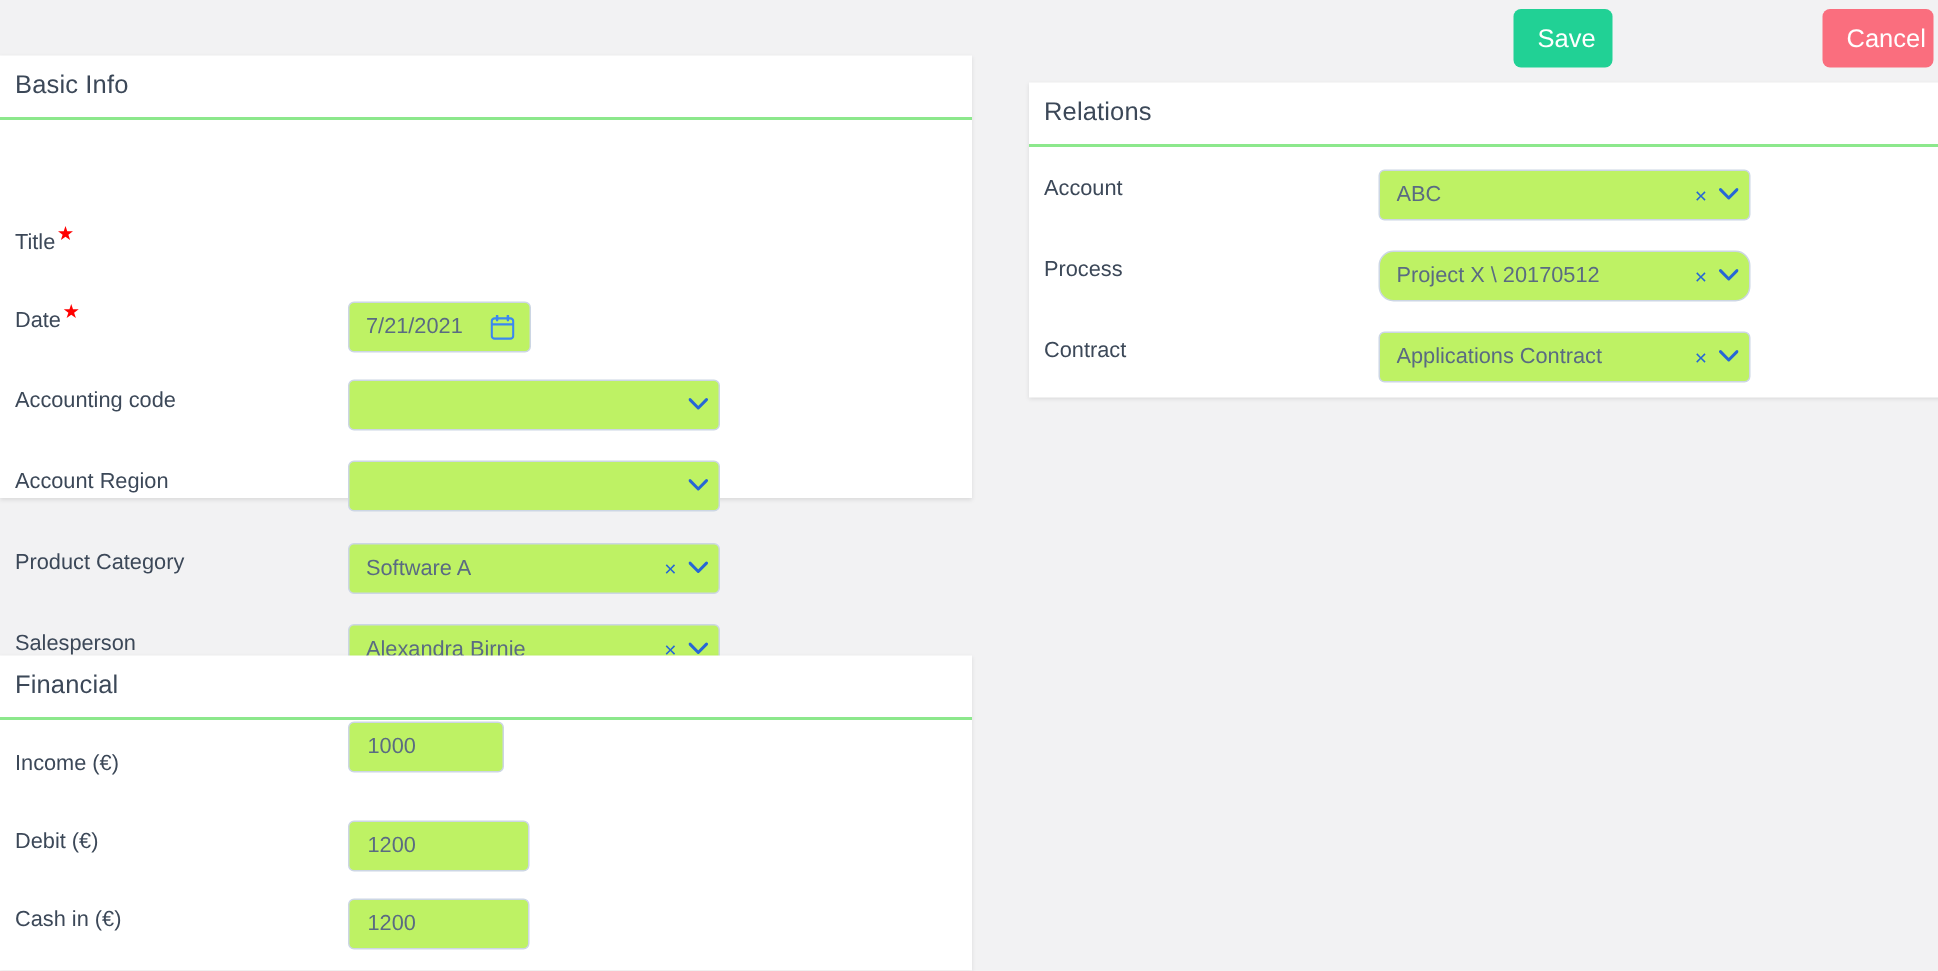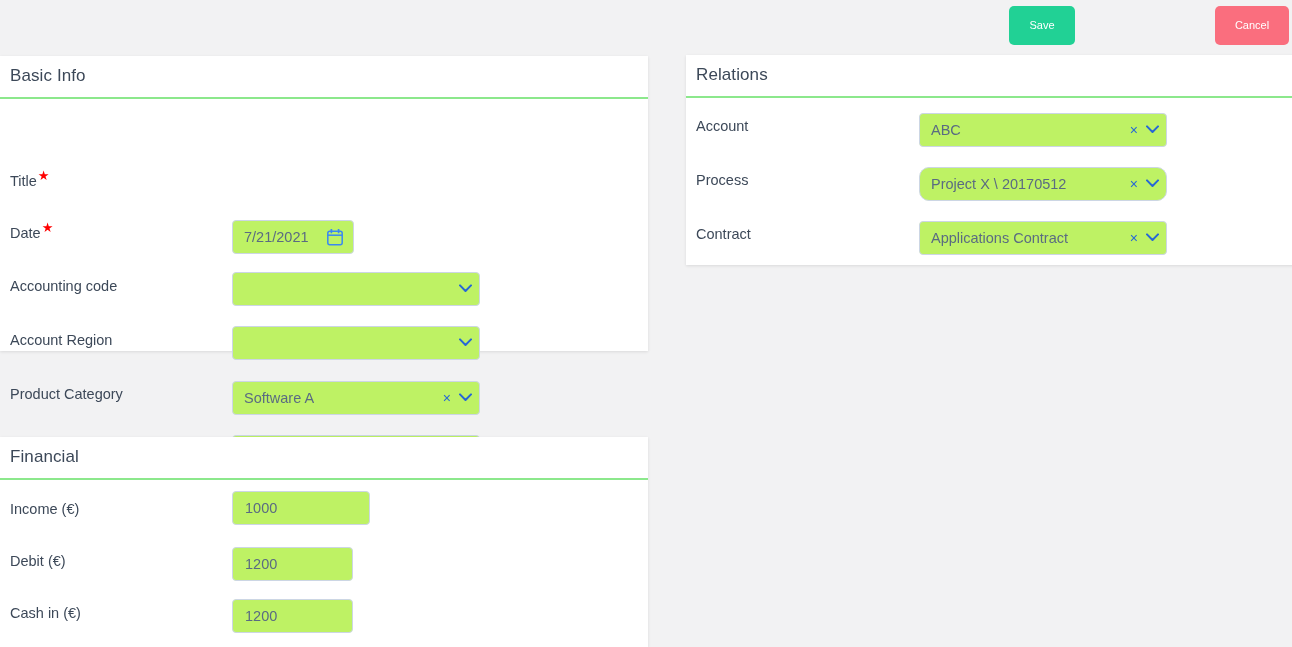--- a/index.html
+++ b/index.html
@@ -16,38 +16,38 @@
     position: absolute; left: 0; top: 0;
     width: 1292px; height: 52px;
     background: #f2f2f3;
   }
   .btn {
     position: absolute; top: 6px;
     height: 39px;
     border: none; border-radius: 5px;
     color: #ffffff;
     font-family: "Liberation Sans", sans-serif;
-    font-size: 11px;
+    font-size: 17px;
     line-height: 39px;
     text-align: center;
     cursor: pointer;
     padding: 0 16px;
     white-space: nowrap;
   }
   #btn-save       { left: 1009px; width: 66px;  background: #21d195; }
   #btn-save-new   { left: 1082px; width: 125px; background: #21d195; }
   #btn-cancel     { left: 1215px; width: 74px;  background: #fa6e7e; }
 
   
   .panel {
     position: absolute;
     background: #ffffff;
     box-shadow: 0 1px 3px rgba(0,0,0,0.10);
   }
-  #panel-basic      { left: 0;   top: 56px;  width: 648px; height: 295px; }
+  #panel-basic      { left: 0;   top: 37px;  width: 648px; height: 295px; }
   #panel-financial  { left: 0;   top: 437px; width: 648px; height: 210px; }
   #panel-relations  { left: 686px; top: 55px; width: 666px; height: 210px; }
 
   .panel-title {
     position: absolute; left: 10px; top: 10px;
     font-size: 17px;
     color: #3c4858;
     letter-spacing: 0.1px;
   }
   .panel-rule {
@@ -183,21 +183,21 @@
         </svg>
     </span>
   </div>
 </section>
 
 <section class="panel" id="panel-financial">
   <div class="panel-title">Financial</div>
   <div class="panel-rule"></div>
 
   <label class="field-label" style="left:10px; top:64px;">Income (€)</label>
-  <div class="ctl num" style="left:232px; top:54px; width:138px;padding-left:48px;">
+  <div class="ctl num" style="left:232px; top:44px; width:104px;padding-left:48px;">
     <span class="val">1000</span>
   </div>
 
   <label class="field-label" style="left:10px; top:116px;">Debit (€)</label>
   <div class="ctl num" style="left:232px; top:110px; width:121px;">
     <span class="val">1200</span>
   </div>
 
   <label class="field-label" style="left:10px; top:168px;">Cash in (€)</label>
   <div class="ctl num" style="left:232px; top:162px; width:121px;">

